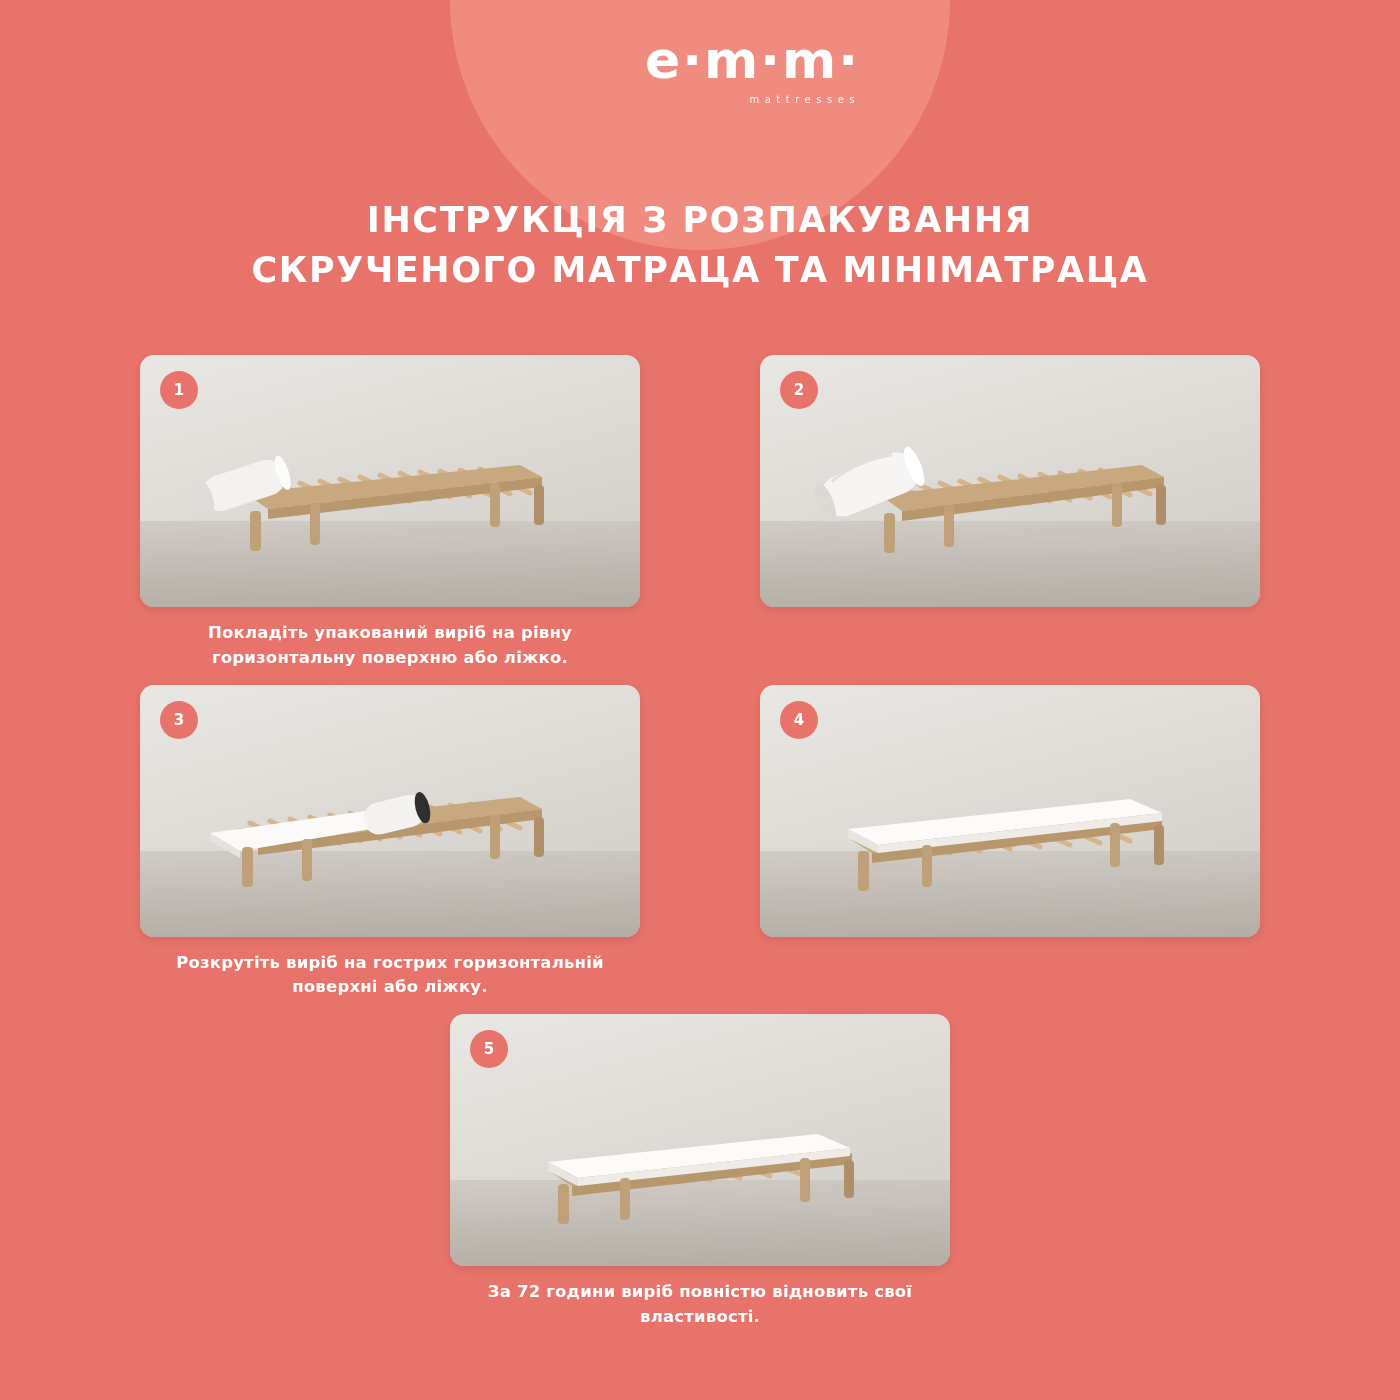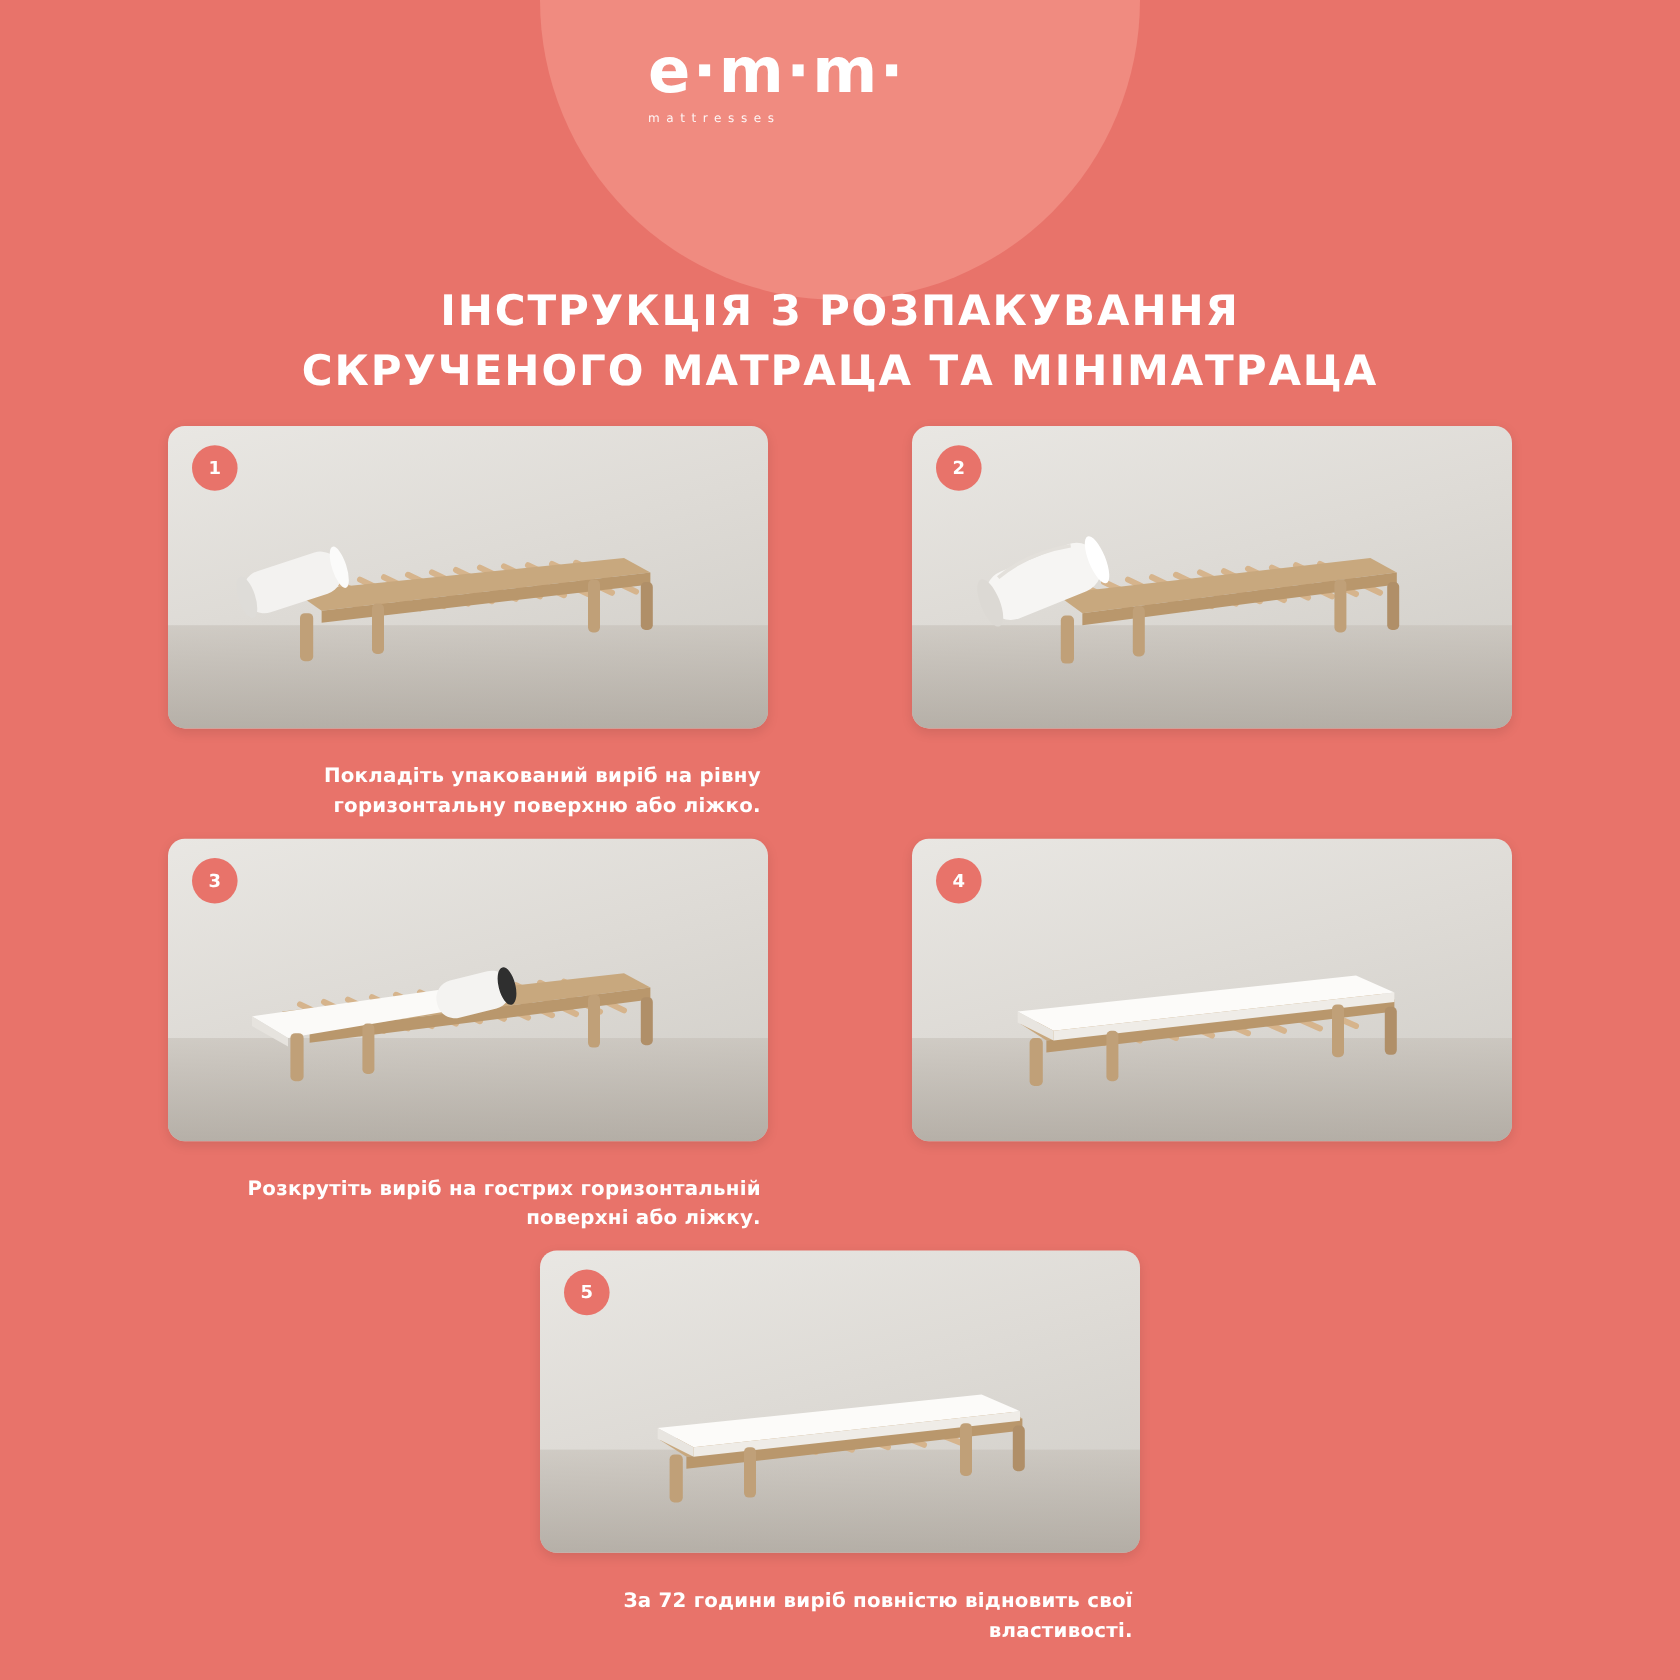--- a/index.html
+++ b/index.html
@@ -24,21 +24,21 @@
     border-radius: 50%;
     background: #f08b80;
   }
 
   .logo {
     position: absolute;
     top: 34px;
     left: 50%;
     transform: translateX(-50%);
     width: 320px;
-    text-align: left;
+    text-align: right;
     color: #ffffff;
   }
   .logo-mark {
     font-size: 52px;
     font-weight: 700;
     letter-spacing: 2px;
     line-height: 1;
     font-family: "DejaVu Sans", "Liberation Sans", sans-serif;
   }
   .logo-sub {
@@ -54,21 +54,20 @@
     top: 196px;
     left: 0;
     width: 100%;
     text-align: center;
     color: #ffffff;
     font-size: 35px;
     font-weight: 700;
     line-height: 1.42;
     letter-spacing: 1.6px;
     text-transform: uppercase;
-    margin-top: 40px;
   }
   .title .line { display: block; }
 
   
   .steps {
     position: absolute;
     top: 355px;
     left: 0;
     width: 100%;
     padding: 0 140px;
@@ -112,26 +111,26 @@
     color: #fff;
     font-size: 15px;
     font-weight: 700;
     display: flex;
     align-items: center;
     justify-content: center;
     z-index: 8;
   }
 
   .caption {
-    margin-top: 28px;
+    margin-top: 14px;
     color: #ffffff;
     font-size: 16.5px;
     font-weight: 700;
     line-height: 1.5;
-    text-align: right;
+    text-align: center;
     letter-spacing: .2px;
     padding: 0 6px;
   }
 
   
   .bed {
     position: absolute;
     z-index: 5;
     left: 50%;
     transform: translateX(-50%);

